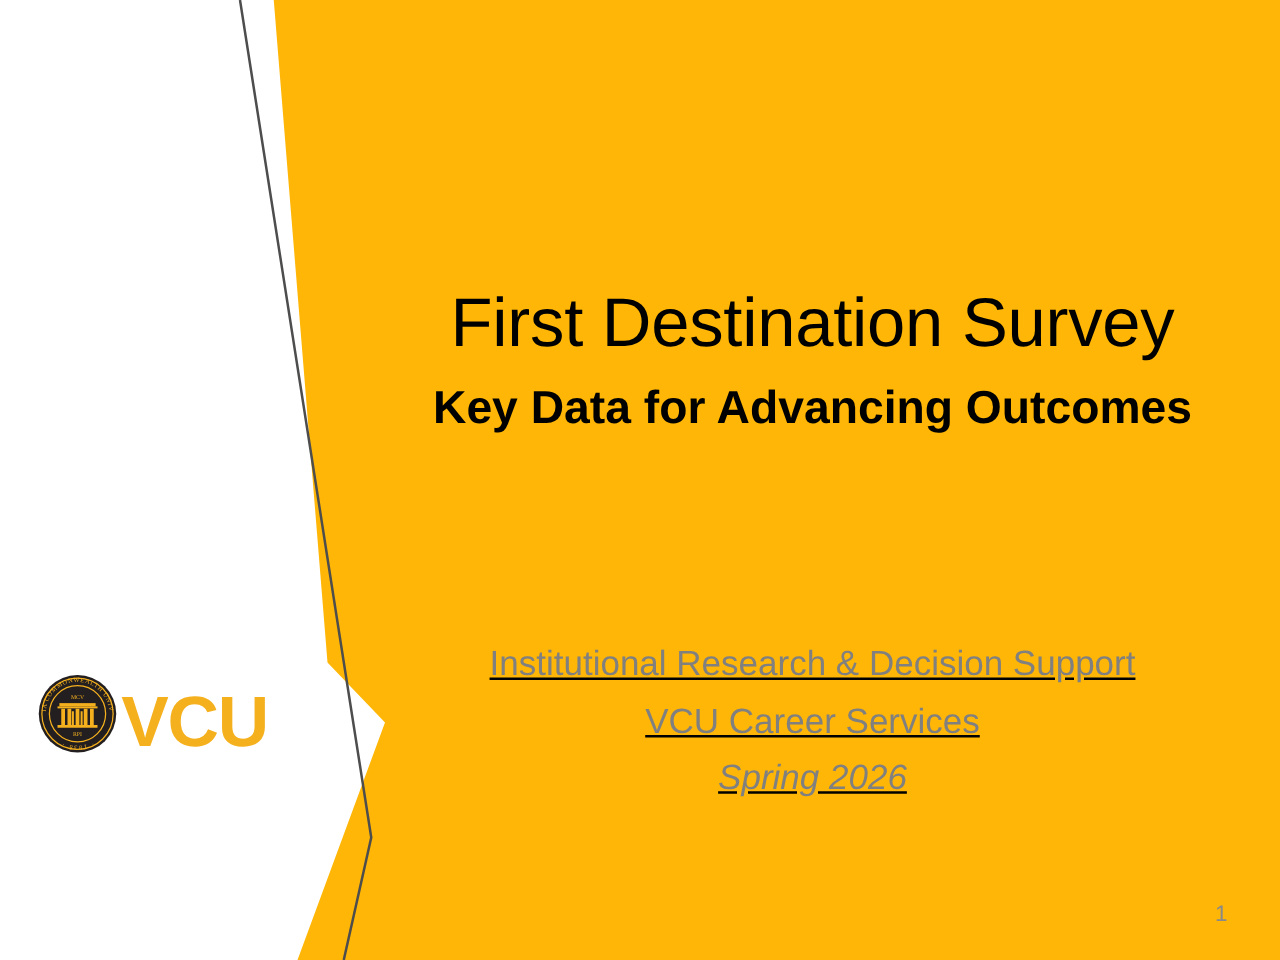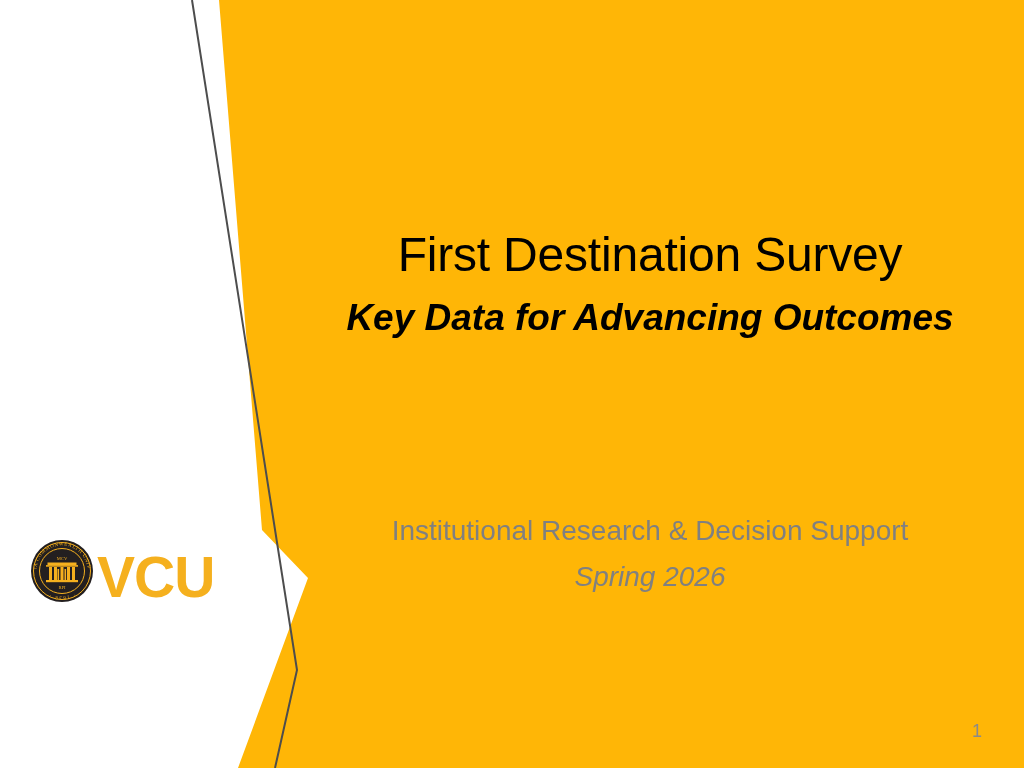--- a/index.html
+++ b/index.html
@@ -37,43 +37,43 @@
   }
   #title-block {
     position: absolute;
     left: 300px;
     top: 228px;
     width: 700px;
     text-align: center;
   }
   #slide-title {
     font-family: "Liberation Sans", sans-serif;
-    font-size: 48px;
+    font-size: 55px;
     line-height: 1.12;
     font-weight: 400;
     color: #000000;
     letter-spacing: -0.2px;
     white-space: nowrap;
   }
   #slide-subtitle {
     font-family: "Liberation Sans", sans-serif;
     font-size: 37px;
     line-height: 1.2;
     font-weight: bold;
-    font-style: italic;
     color: #000000;
     margin-top: 14px;
     white-space: nowrap;
   }
   #credits-block {
     position: absolute;
     left: 300px;
     top: 508px;
     width: 700px;
     text-align: center;
+    text-decoration: underline;
   }
   .credit-line {
     font-family: "Liberation Sans", sans-serif;
     font-size: 28px;
     line-height: 1.63;
     font-weight: 400;
     color: #808080;
     white-space: nowrap;
   }
   .credit-line.italic {
@@ -147,19 +147,20 @@
 
   <div class="text-layer">
 
     <div id="title-block">
       <div id="slide-title">First Destination Survey</div>
       <div id="slide-subtitle">Key Data for Advancing Outcomes</div>
     </div>
 
     <div id="credits-block">
       <div class="credit-line">Institutional Research &amp; Decision Support</div>
+      <div class="credit-line">VCU Career Services</div>
       <div class="credit-line italic">Spring 2026</div>
     </div>
 
     <div id="page-number">1</div>
 
   </div>
 </div>
 
 </body></html>

